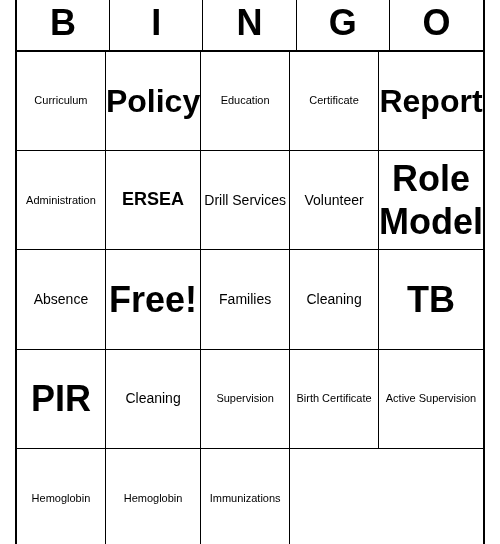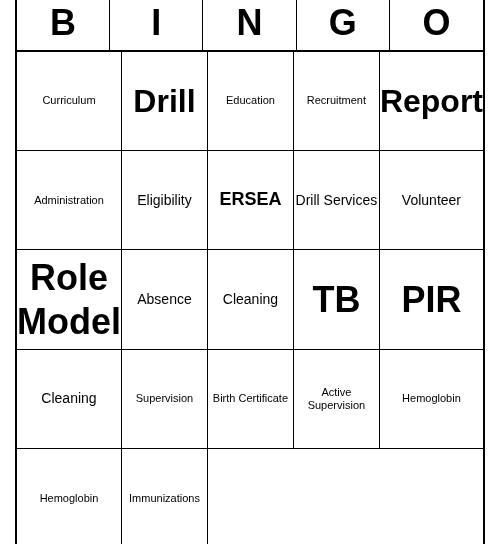--- a/index.html
+++ b/index.html
@@ -103,51 +103,54 @@
       <div class="bingo-header-cell">I</div>
       <div class="bingo-header-cell">N</div>
       <div class="bingo-header-cell">G</div>
       <div class="bingo-header-cell">O</div>
     </div>
   <div class="bingo-grid">
   <div class="bingo-cell">
         <span class="size-small">Curriculum</span>
       </div>
       <div class="bingo-cell">
-        <span class="size-xlarge">Drill</span>
+        <span class="size-xlarge">Policy</span>
       </div>
       <div class="bingo-cell">
         <span class="size-small">Education</span>
       </div>
       <div class="bingo-cell">
-        <span class="size-small">Recruitment</span>
+        <span class="size-small">Certificate</span>
       </div>
       <div class="bingo-cell">
         <span class="size-xlarge">Report</span>
       </div>
       <div class="bingo-cell">
         <span class="size-small">Administration</span>
-      </div>
-      <div class="bingo-cell">
-        <span class="size-medium">Eligibility</span>
       </div>
       <div class="bingo-cell">
         <span class="size-large">ERSEA</span>
       </div>
       <div class="bingo-cell">
         <span class="size-medium">Drill Services</span>
       </div>
       <div class="bingo-cell">
         <span class="size-medium">Volunteer</span>
       </div>
       <div class="bingo-cell">
         <span class="size-xxlarge">Role Model</span>
       </div>
       <div class="bingo-cell">
         <span class="size-medium">Absence</span>
+      </div>
+      <div class="bingo-cell">
+        <span class="size-xxlarge">Free!</span>
+      </div>
+      <div class="bingo-cell">
+        <span class="size-medium">Families</span>
       </div>
       <div class="bingo-cell">
         <span class="size-medium">Cleaning</span>
       </div>
       <div class="bingo-cell">
         <span class="size-xxlarge">TB</span>
       </div>
       <div class="bingo-cell">
         <span class="size-xxlarge">PIR</span>
       </div>

